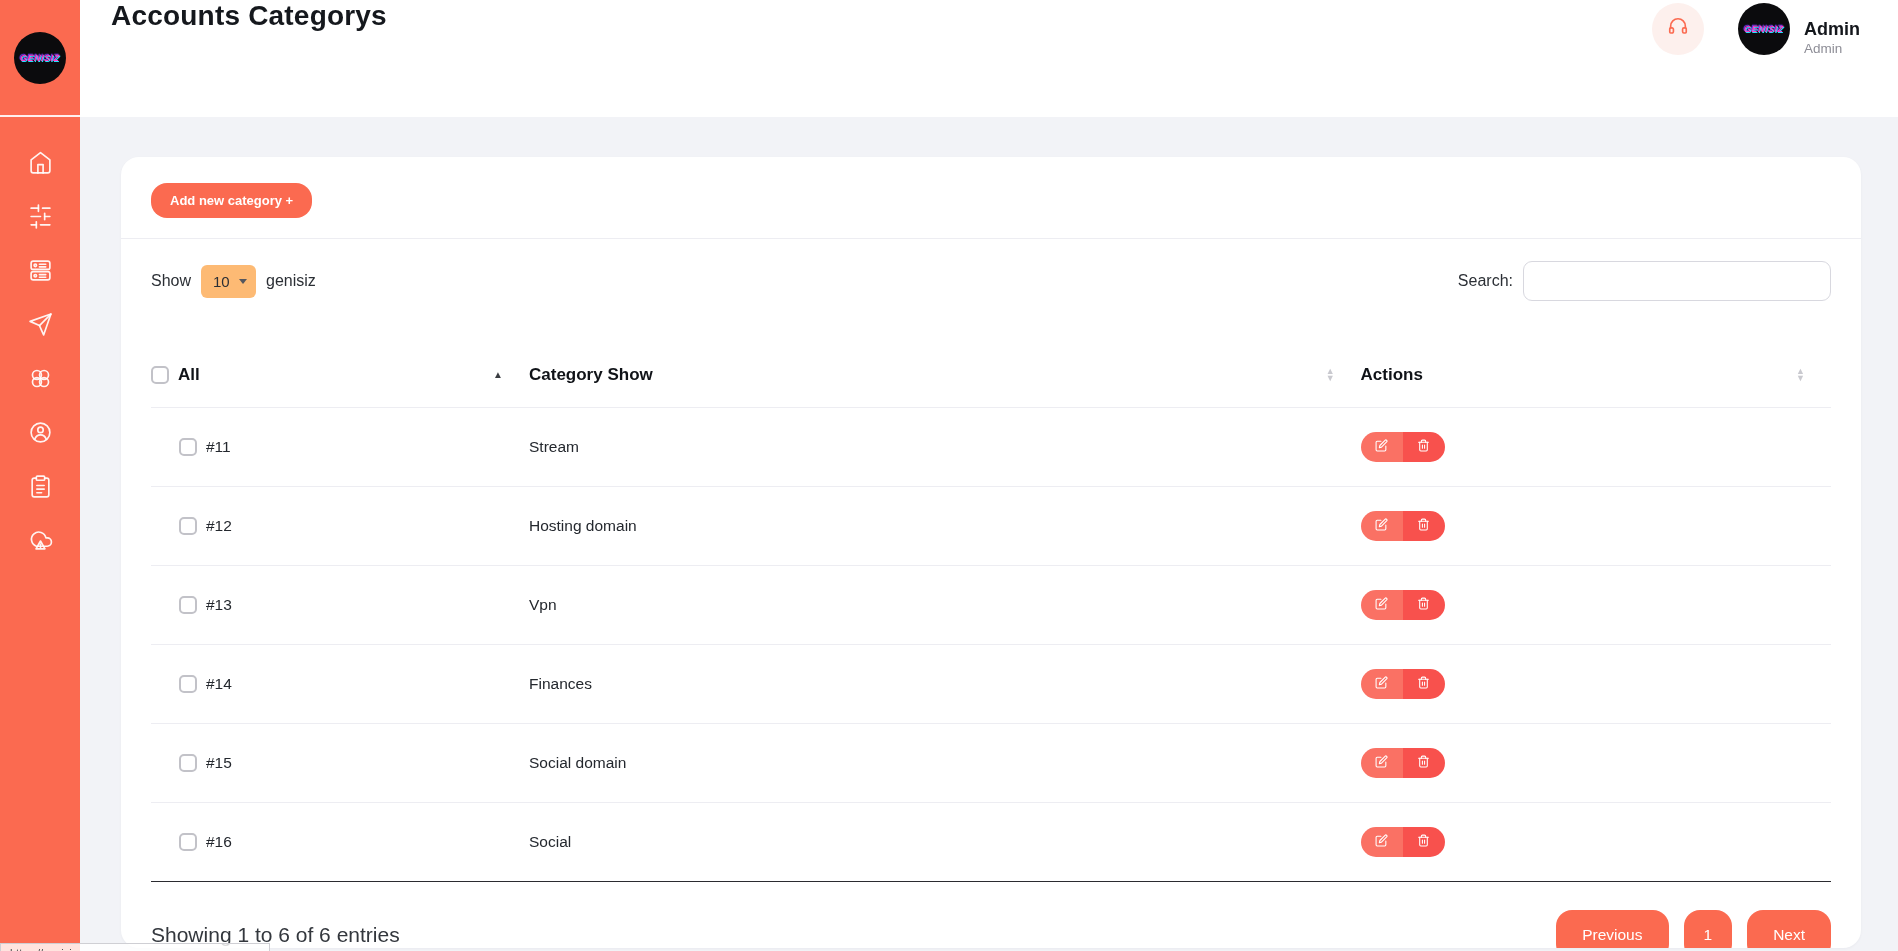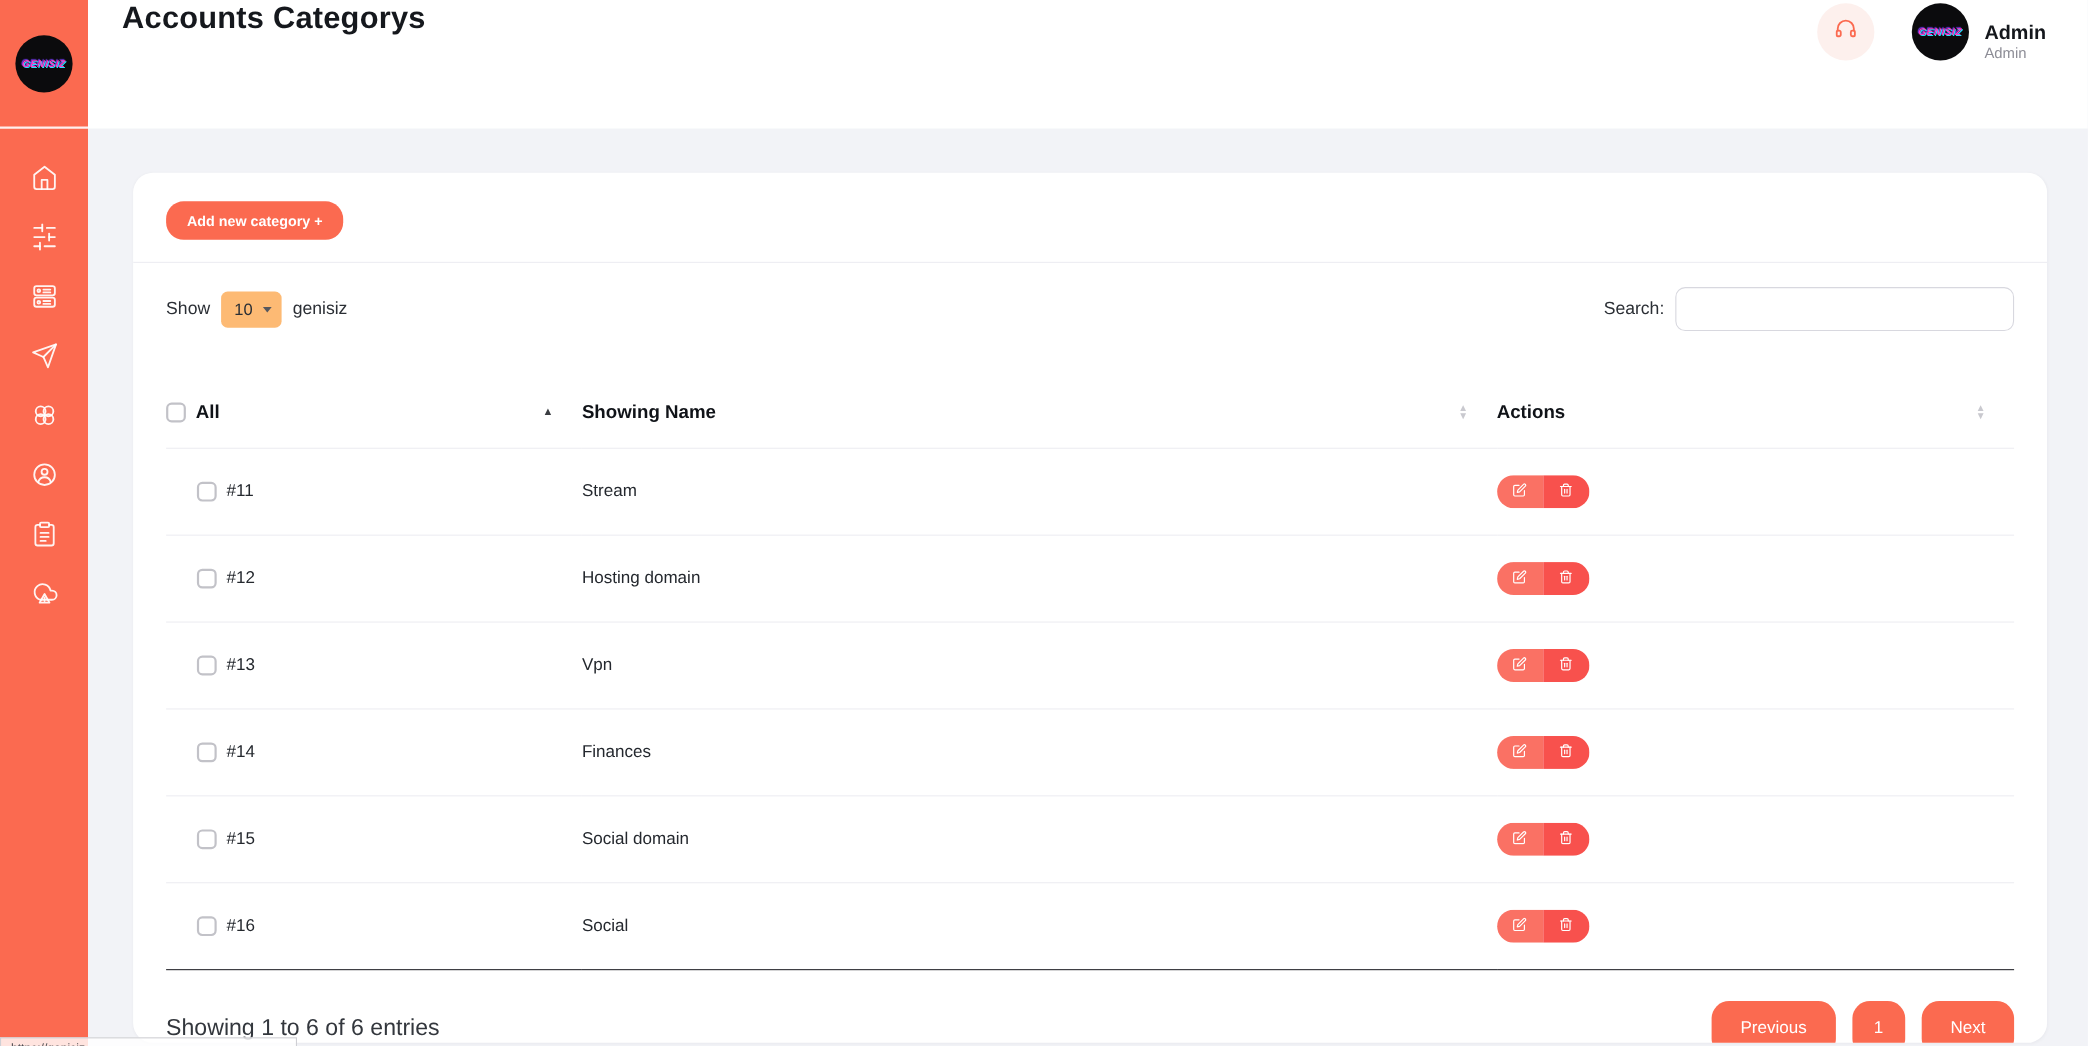--- a/index.html
+++ b/index.html
@@ -282,21 +282,21 @@
                   <span class="th-label">
                     <input type="checkbox" class="cb" style="">
                     <span>All</span>
                   </span>
                   <span class="sort-spacer"></span>
                   <span class="sort-asc">▲</span>
                 </div>
               </th>
               <th class="col-name">
                 <div class="th-inner">
-                  <span class="th-label">Showing Name</span>
+                  <span class="th-label">Category Show</span>
                   <span class="sort-spacer"></span>
                   <span class="sort-both">
                       <span>▲</span>
                       <span>▼</span>
                     </span>
                 </div>
               </th>
               <th class="col-actions">
                 <div class="th-inner">
                   <span class="th-label">Actions</span>

